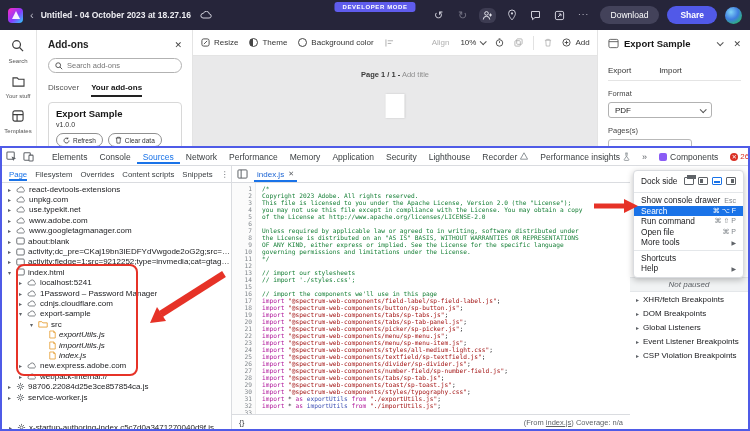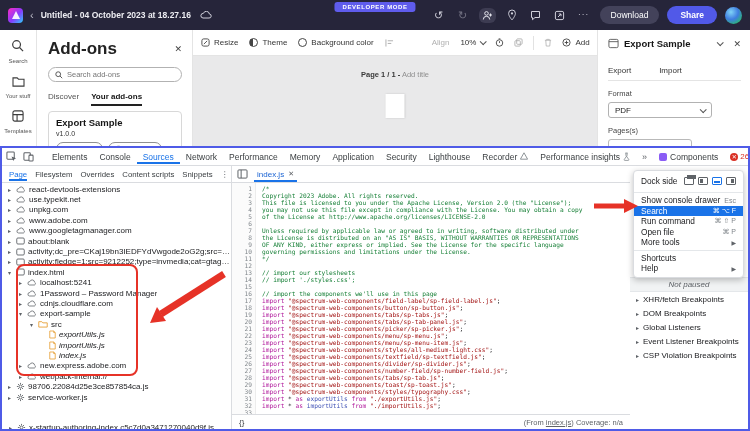--- a/index.html
+++ b/index.html
@@ -23,21 +23,21 @@
   .btn-share { background:#5159e8; color:#fff; font-size:8.5px; font-weight:bold; padding:4px 13px; border-radius:12px; border:none; }
   .avatar { width:17px; height:17px; border-radius:50%; background:radial-gradient(circle at 35% 30%,#7fd3f7 0%,#3f7de0 45%,#2bb673 80%,#1b5e9e 100%); }
 
   
   .xbody { position:absolute; top:30px; left:0; width:750px; height:116px; display:flex; background:#fff; overflow:hidden; }
   .rail { width:37px; border-right:1px solid #e4e4e4; display:flex; flex-direction:column; align-items:center; padding-top:8px; gap:9px; background:#fff; }
   .rail-item { display:flex; flex-direction:column; align-items:center; gap:2px; color:#4b4b4b; }
   .rail-item .ri-label { font-size:6px; color:#555; }
   .addons { width:156px; border-right:1px solid #e4e4e4; background:#fff; padding:9px 10px 0 11px; overflow:hidden; }
   .addons-head { display:flex; align-items:center; justify-content:space-between; }
-  .addons-title { font-size:17px; font-weight:bold; color:#222; }
+  .addons-title { font-size:10px; font-weight:bold; color:#222; }
   .x-close { font-size:9px; color:#444; }
   .search-box { margin-top:8px; height:15px; border:1px solid #b2b2b2; border-radius:9px; display:flex; align-items:center; padding:0 6px; gap:4px; }
   .search-ph { font-size:7.5px; color:#767676; }
   .addon-tabs { display:flex; gap:12px; margin-top:10px; }
   .addon-tab { font-size:8px; color:#555; padding-bottom:3px; }
   .addon-tab.active { color:#161616; font-weight:bold; border-bottom:2px solid #222; }
   .addon-card { margin-top:5px; border:1px solid #d8d8d8; border-radius:4px; padding:5px 7px; }
   .card-name { font-size:9.5px; font-weight:bold; color:#161616; }
   .card-ver { font-size:7px; color:#333; margin-top:2px; }
   .card-btns { display:flex; gap:5px; margin-top:5px; }
@@ -418,30 +418,30 @@
               </span>
               <span class="tlabel">react-devtools-extensions</span>
             </div>
             <div class="trow" style="padding-left: 4px;">
               <span class="tw">▸</span>
               <span class="ticon">
                 <svg width="10" height="7" viewBox="0 0 14 9">
                   <path d="M3.5 8A2.4 2.4 0 1 1 4 3.2 3.4 3.4 0 0 1 10.6 4 2.2 2.2 0 0 1 10.4 8Z" fill="none" stroke="#5f6368" stroke-width="1.1"></path>
                 </svg>
               </span>
+              <span class="tlabel">unpkg.com</span>
+            </div>
+            <div class="trow" style="padding-left: 4px;">
+              <span class="tw">▸</span>
+              <span class="ticon">
+                <svg width="10" height="7" viewBox="0 0 14 9">
+                  <path d="M3.5 8A2.4 2.4 0 1 1 4 3.2 3.4 3.4 0 0 1 10.6 4 2.2 2.2 0 0 1 10.4 8Z" fill="none" stroke="#5f6368" stroke-width="1.1"></path>
+                </svg>
+              </span>
               <span class="tlabel">use.typekit.net</span>
-            </div>
-            <div class="trow" style="padding-left: 4px;">
-              <span class="tw">▸</span>
-              <span class="ticon">
-                <svg width="10" height="7" viewBox="0 0 14 9">
-                  <path d="M3.5 8A2.4 2.4 0 1 1 4 3.2 3.4 3.4 0 0 1 10.6 4 2.2 2.2 0 0 1 10.4 8Z" fill="none" stroke="#5f6368" stroke-width="1.1"></path>
-                </svg>
-              </span>
-              <span class="tlabel">unpkg.com</span>
             </div>
             <div class="trow" style="padding-left: 4px;">
               <span class="tw">▸</span>
               <span class="ticon">
                 <svg width="10" height="7" viewBox="0 0 14 9">
                   <path d="M3.5 8A2.4 2.4 0 1 1 4 3.2 3.4 3.4 0 0 1 10.6 4 2.2 2.2 0 0 1 10.4 8Z" fill="none" stroke="#5f6368" stroke-width="1.1"></path>
                 </svg>
               </span>
               <span class="tlabel">www.adobe.com</span>
             </div>

